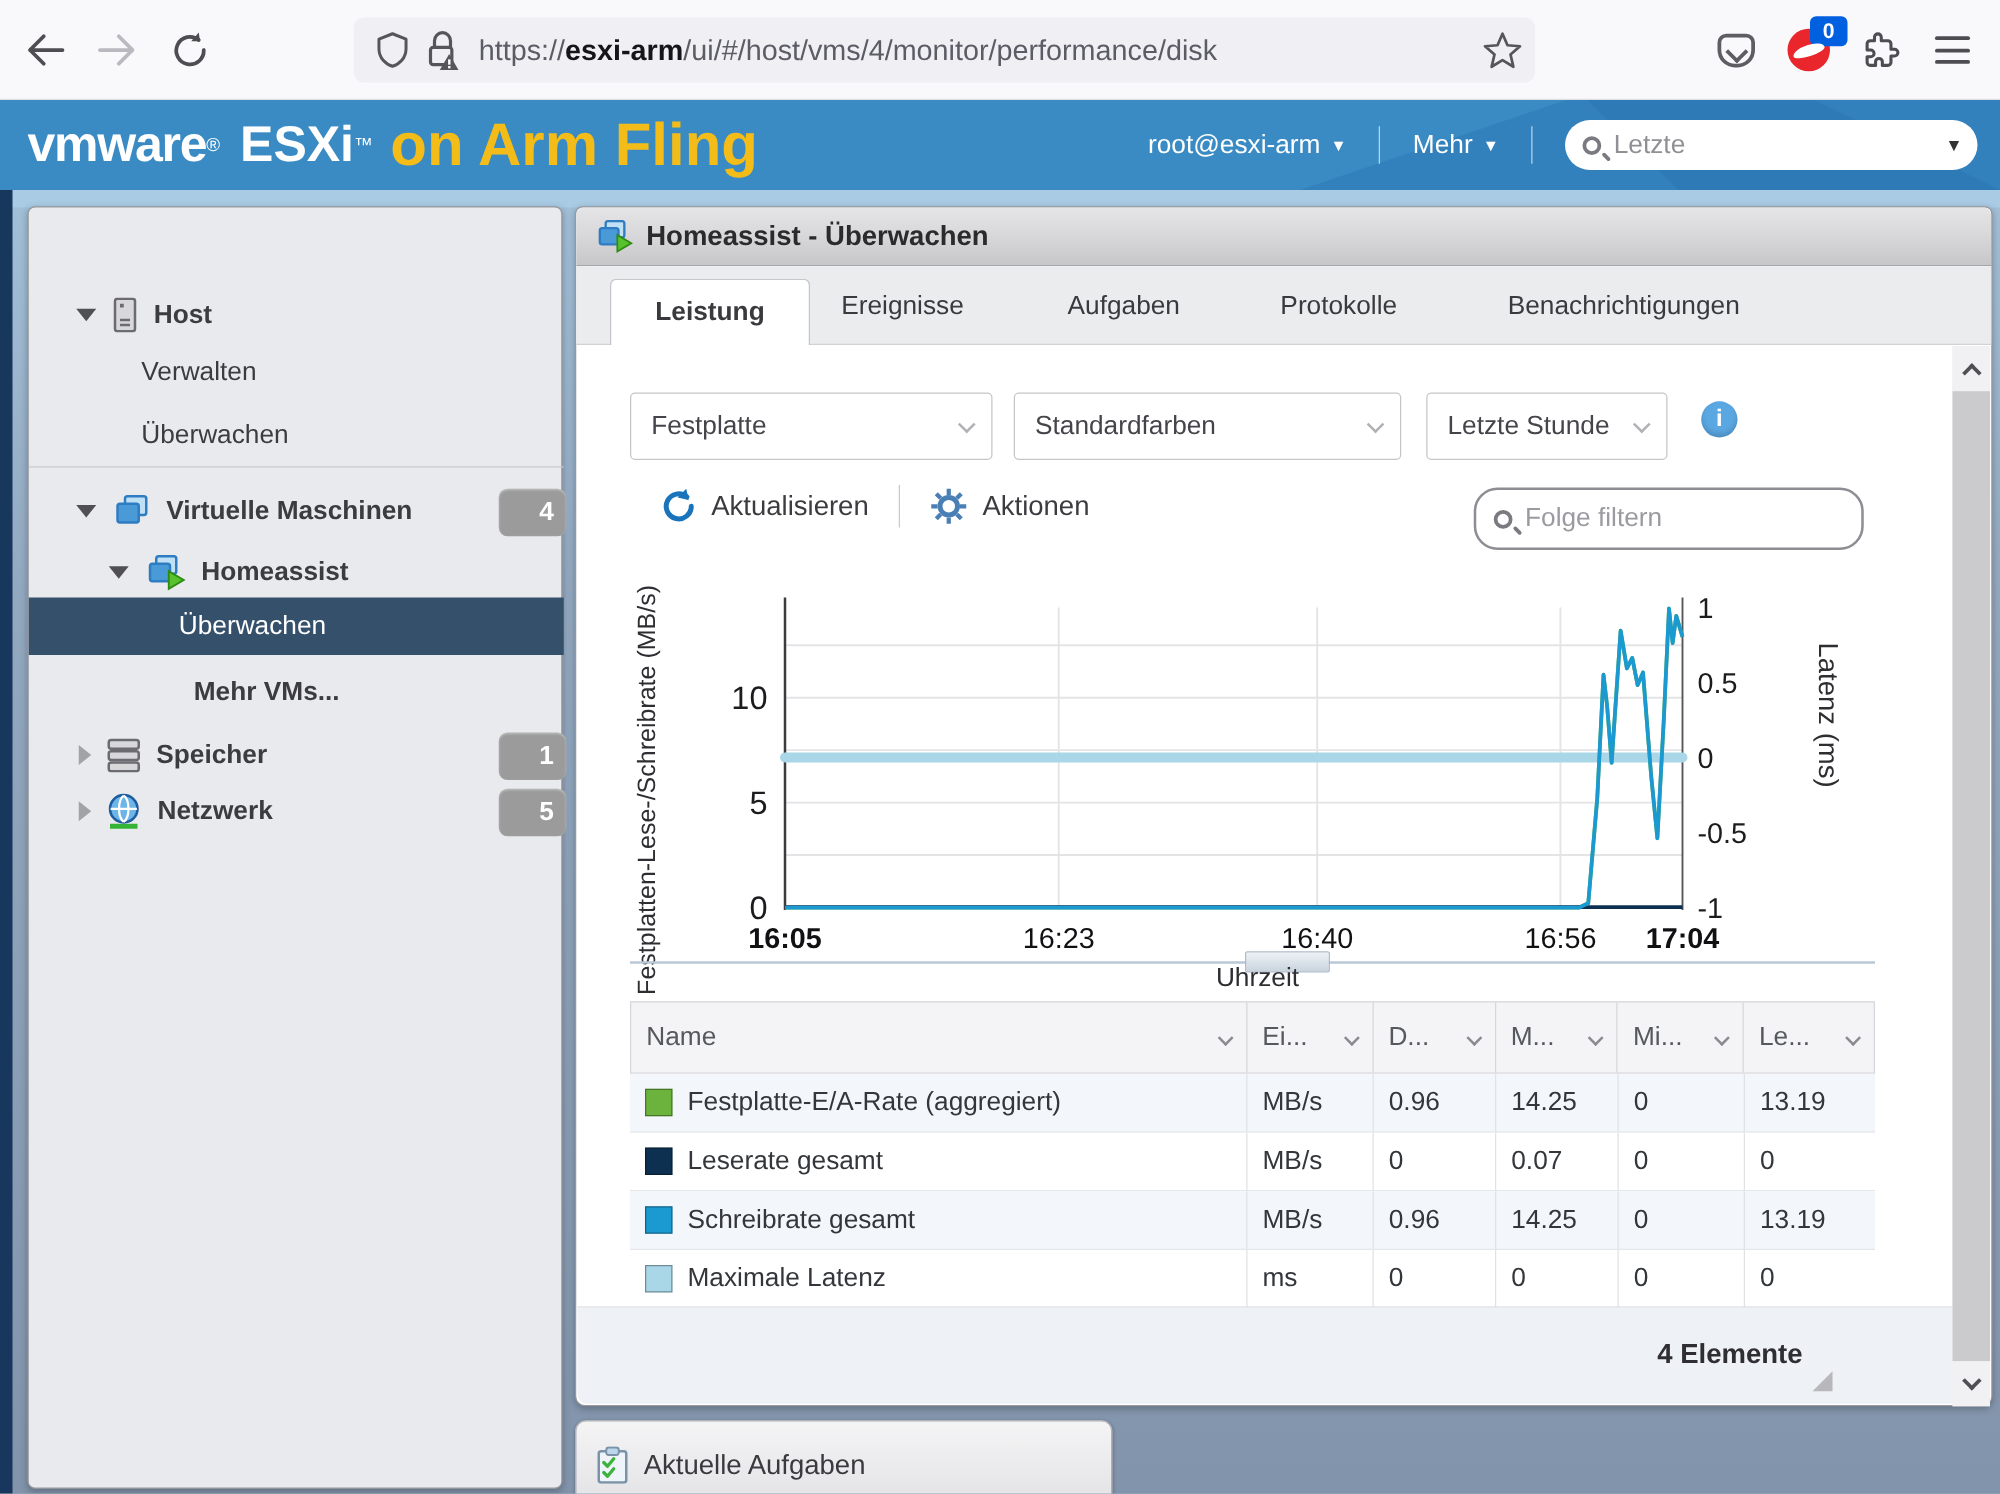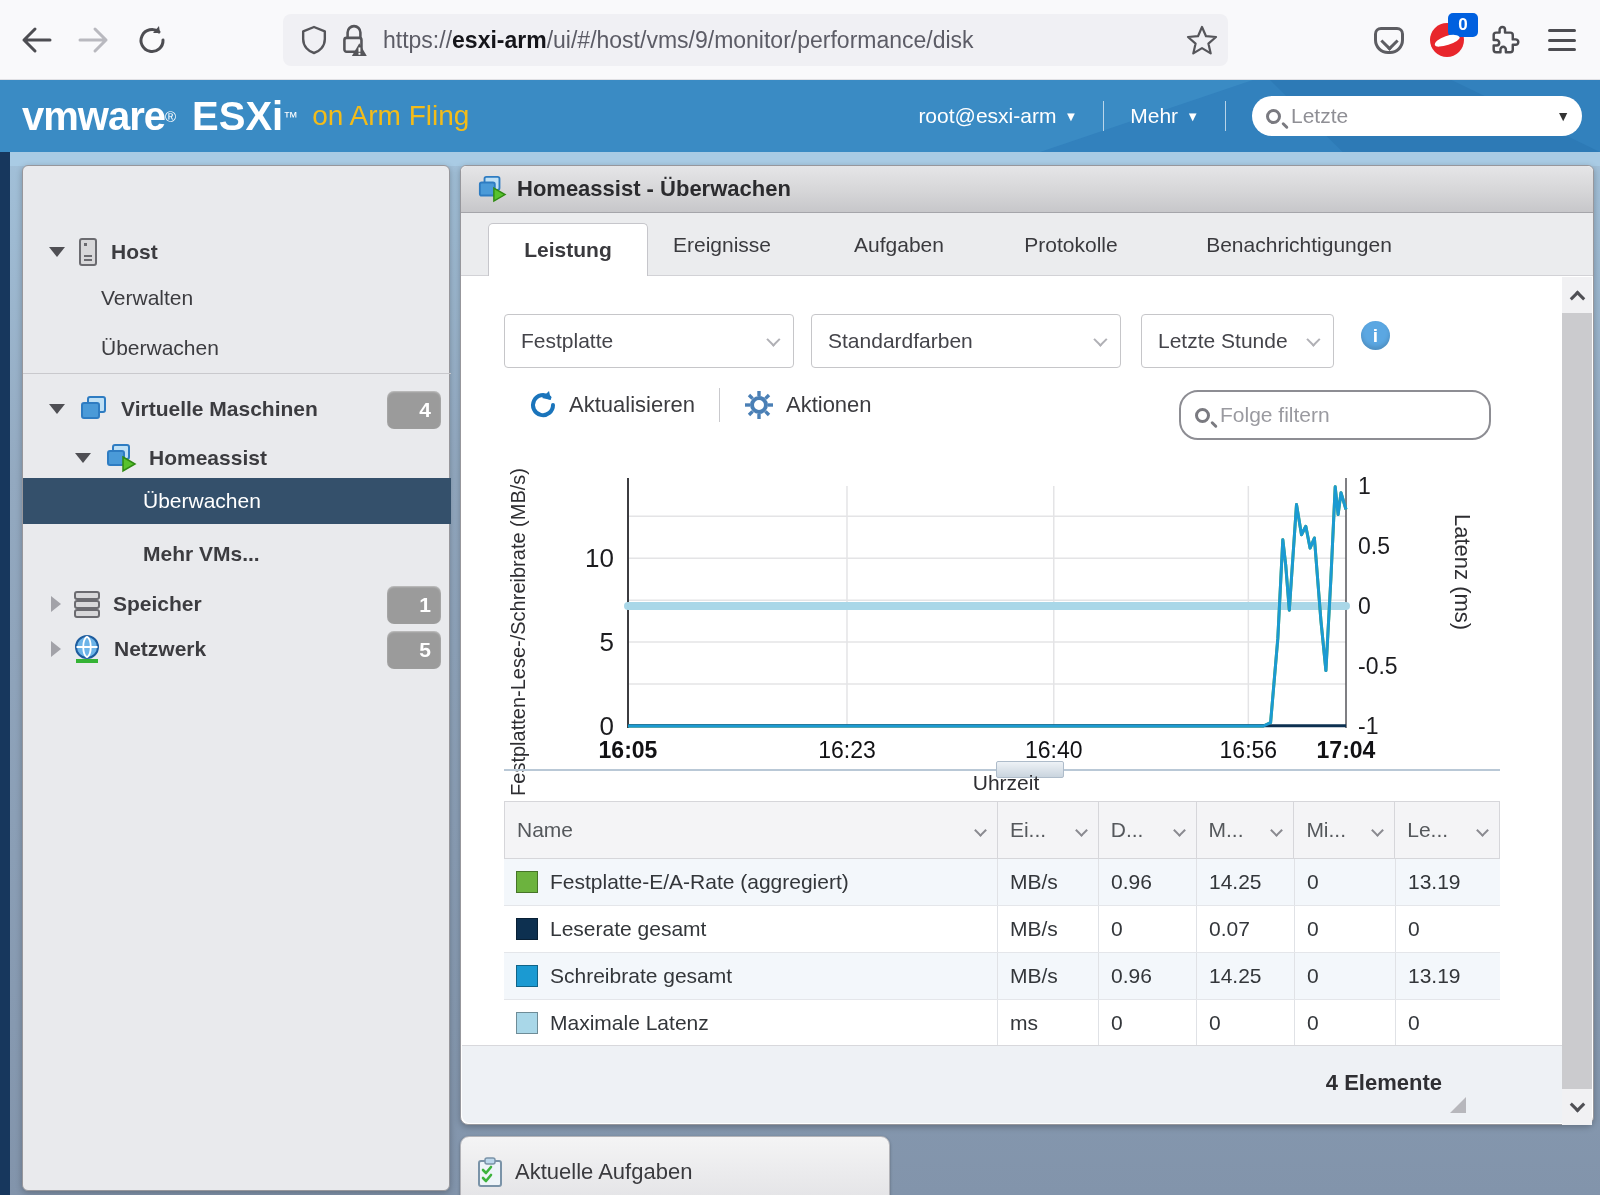--- a/index.html
+++ b/index.html
@@ -22,40 +22,40 @@
   .pocket:after { content:""; position:absolute; left:6px; top:5px; width:10px; height:10px; border-right:3px solid #5d5d62; border-bottom:3px solid #5d5d62; transform:rotate(45deg); }
 
   
   .appbar { position:absolute; left:0; top:80px; width:1600px; height:72px; background:#3a8bc4; overflow:hidden; }
   .appbar .poly1 { position:absolute; right:0; top:0; width:560px; height:72px; background:#3281bd; clip-path:polygon(38% 0,100% 0,100% 100%,0 100%); }
   .appbar .poly2 { position:absolute; right:0; top:0; width:330px; height:72px; background:#2d7ab6; clip-path:polygon(0 0,55% 0,100% 100%,22% 100%); }
   .brand { position:absolute; left:22px; top:0; height:72px; display:flex; align-items:center; z-index:2; }
   .brand .vm { color:#fff; font-size:40px; font-weight:700; letter-spacing:-1px; }
   .brand .sup { color:#fff; font-size:15px; vertical-align:super; }
   .brand .esxi { color:#fff; font-size:40px; font-weight:700; margin-left:16px; }
-  .brand .fling { color:#f3bc19; font-size:28px; font-weight:400; margin-left:14px; }
+  .brand .fling { color:#f3bc19; font-size:48px; font-weight:700; margin-left:14px; }
   .appbar-right { position:absolute; right:18px; top:0; height:72px; display:flex; align-items:center; z-index:3; color:#fff; }
   .menu-item { font-size:21px; color:#fff; display:flex; align-items:center; gap:8px; cursor:pointer; }
   .caret-w { font-size:13px; color:#fff; }
   .vsep { width:1px; height:30px; background:rgba(255,255,255,.65); margin:0 26px; }
   .hdr-search { width:330px; height:40px; background:#fff; border-radius:20px; display:flex; align-items:center; padding:0 12px 0 14px; }
   .hdr-search .ph { color:#8f8f95; font-size:21px; margin-left:10px; flex:1; }
   .caret-d { font-size:14px; color:#333; }
 
   .left-strip { position:absolute; left:0; top:152px; width:10px; height:1043px; background:#17375d; }
   .topband { position:absolute; left:0; top:152px; width:1600px; height:14px; background:#a9cbe4; }
 
   
   .panel-hdr { background:linear-gradient(180deg,#e5e5e7 0%,#d6d6d8 55%,#c7c7ca 100%); border-bottom:1px solid #a5a5aa; border-radius:6px 6px 0 0; display:flex; align-items:center; }
   .sidebar { position:absolute; left:22px; top:165px; width:428px; height:1026px; background:#e9eaed; border:1px solid #97979c; border-radius:6px; box-shadow:0 2px 6px rgba(0,0,0,.25); }
   .sidebar .panel-hdr { height:46px; padding:0 12px; }
   .sb-title { font-size:22px; font-weight:700; color:#2b2b2e; margin-left:10px; flex:1; }
   .popout { width:24px; height:20px; border:2px solid #9a9aa0; border-radius:2px; position:relative; }
   .popout:after { content:""; position:absolute; left:-2px; top:-2px; width:11px; height:9px; background:#9a9aa0; }
-  .sb-row { position:absolute; left:0; width:428px; height:40px; display:flex; align-items:center; font-size:21px; color:#3c3c40; cursor:pointer; }
+  .sb-row { position:absolute; left:12px; width:428px; height:40px; display:flex; align-items:center; font-size:21px; color:#3c3c40; cursor:pointer; }
   .sb-row .tri-d { width:0; height:0; border-left:8px solid transparent; border-right:8px solid transparent; border-top:10px solid #4f4f54; margin-left:26px; }
   .sb-row .tri-r { width:0; height:0; border-top:8px solid transparent; border-bottom:8px solid transparent; border-left:10px solid #a2a2a8; margin-left:28px; }
   .sb-bold { font-weight:700; }
   .sb-badge { position:absolute; right:10px; top:2px; width:54px; height:38px; background:#9b9b9b; border-radius:7px; color:#fff; font-size:21px; font-weight:700; display:flex; align-items:center; justify-content:flex-end; padding-right:10px; box-shadow:inset 0 1px 2px rgba(255,255,255,.4); }
   .sb-sel { position:absolute; left:0; width:428px; height:46px; background:#34506b; color:#fff; font-size:21px; display:flex; align-items:center; }
   .sb-div { position:absolute; left:0; width:428px; height:1px; background:#c9c9cd; }
 
   .main { position:absolute; left:460px; top:165px; width:1134px; height:960px; background:#fff; border:1px solid #97979c; border-radius:6px 6px 8px 8px; box-shadow:0 2px 6px rgba(0,0,0,.25); }
   .main .panel-hdr { height:47px; padding:0 16px; }
   .main-title { font-size:22px; font-weight:700; color:#2b2b2e; margin-left:10px; }
@@ -132,21 +132,21 @@
       <svg width="26" height="30" viewBox="0 0 24 26">
           <path d="M12 1 L22 5 V12 C22 19 17 23.5 12 25 C7 23.5 2 19 2 12 V5 Z" stroke="#55555a" stroke-width="2.2" fill="none" stroke-linejoin="round"></path>
         </svg>
       <svg width="30" height="32" viewBox="0 0 28 30" style="margin-left:12px">
         <path d="M8 13 V8 a6 6 0 0 1 12 0 V13" stroke="#55555a" stroke-width="2.4" fill="none"></path>
         <rect x="5" y="13" width="16" height="13" rx="2" stroke="#55555a" stroke-width="2.4" fill="none"></rect>
         <path d="M19 18 L26 30 H12 Z" fill="#55555a"></path>
           <rect x="18.2" y="22" width="1.8" height="4" fill="#fff"></rect>
           <rect x="18.2" y="27" width="1.8" height="1.8" fill="#fff"></rect>
       </svg>
-      <div class="url-text"><span>https://</span><b>esxi-arm</b><span>/ui/#/host/vms/9/monitor/performance/disk</span></div>
+      <div class="url-text"><span>https://</span><b>esxi-arm</b><span>/ui/#/host/vms/4/monitor/performance/disk</span></div>
       <svg width="32" height="32" viewBox="0 0 32 32">
           <path d="M16 3 L20 12.2 L30 13 L22.4 19.6 L24.7 29.4 L16 24.1 L7.3 29.4 L9.6 19.6 L2 13 L12 12.2 Z" stroke="#55555a" stroke-width="2.2" fill="none" stroke-linejoin="round"></path>
         </svg>
     </div>
     <div class="chrome-right">
       <div class="pocket"></div>
       <div class="ext-red">
         <div class="ext-badge">0</div>
       </div>
       <svg width="32" height="32" viewBox="0 0 26 26">

